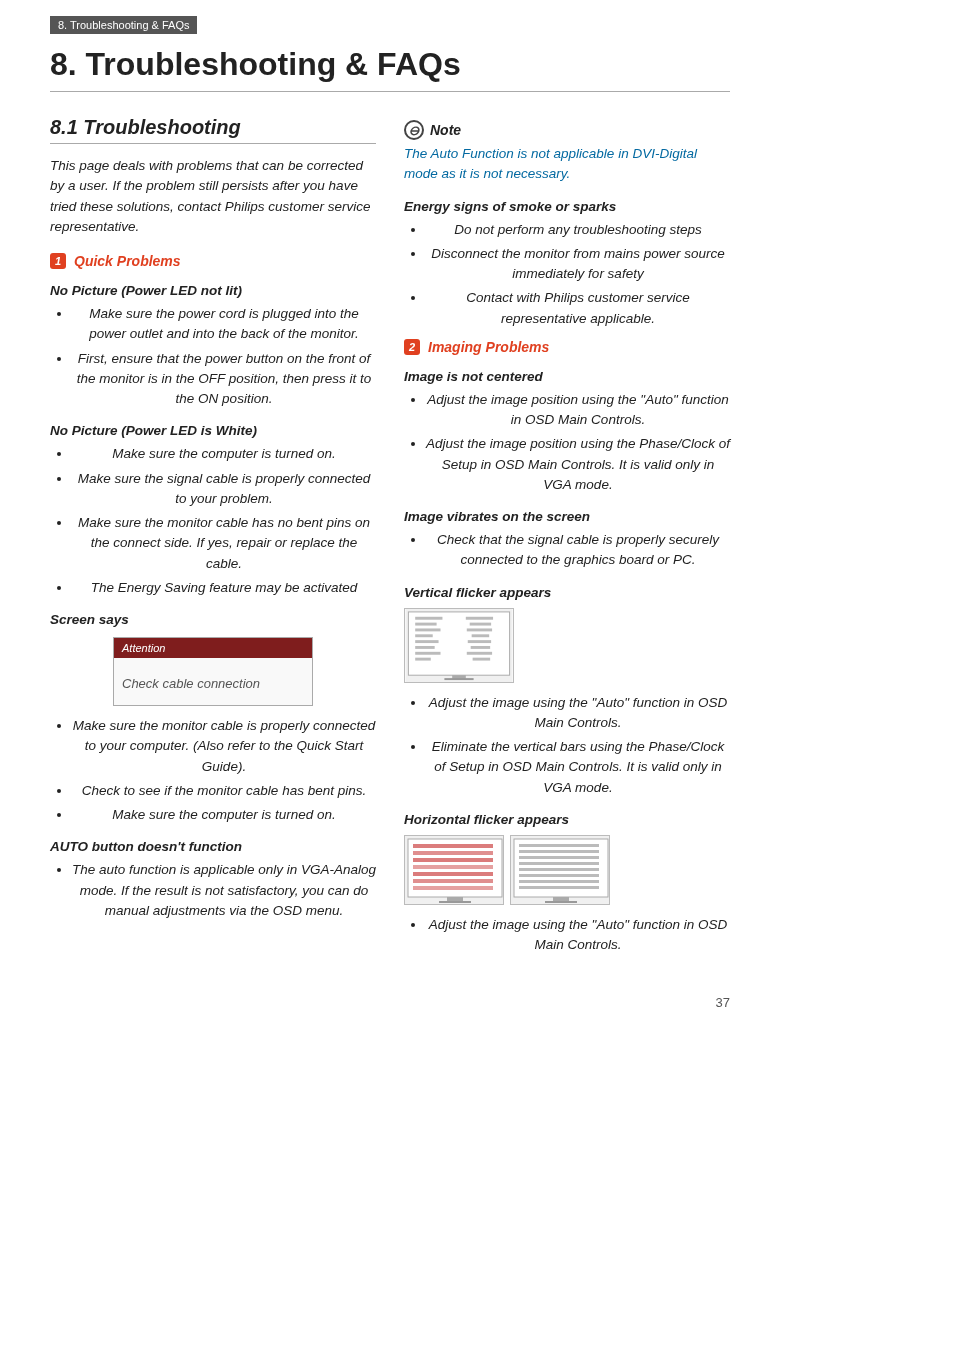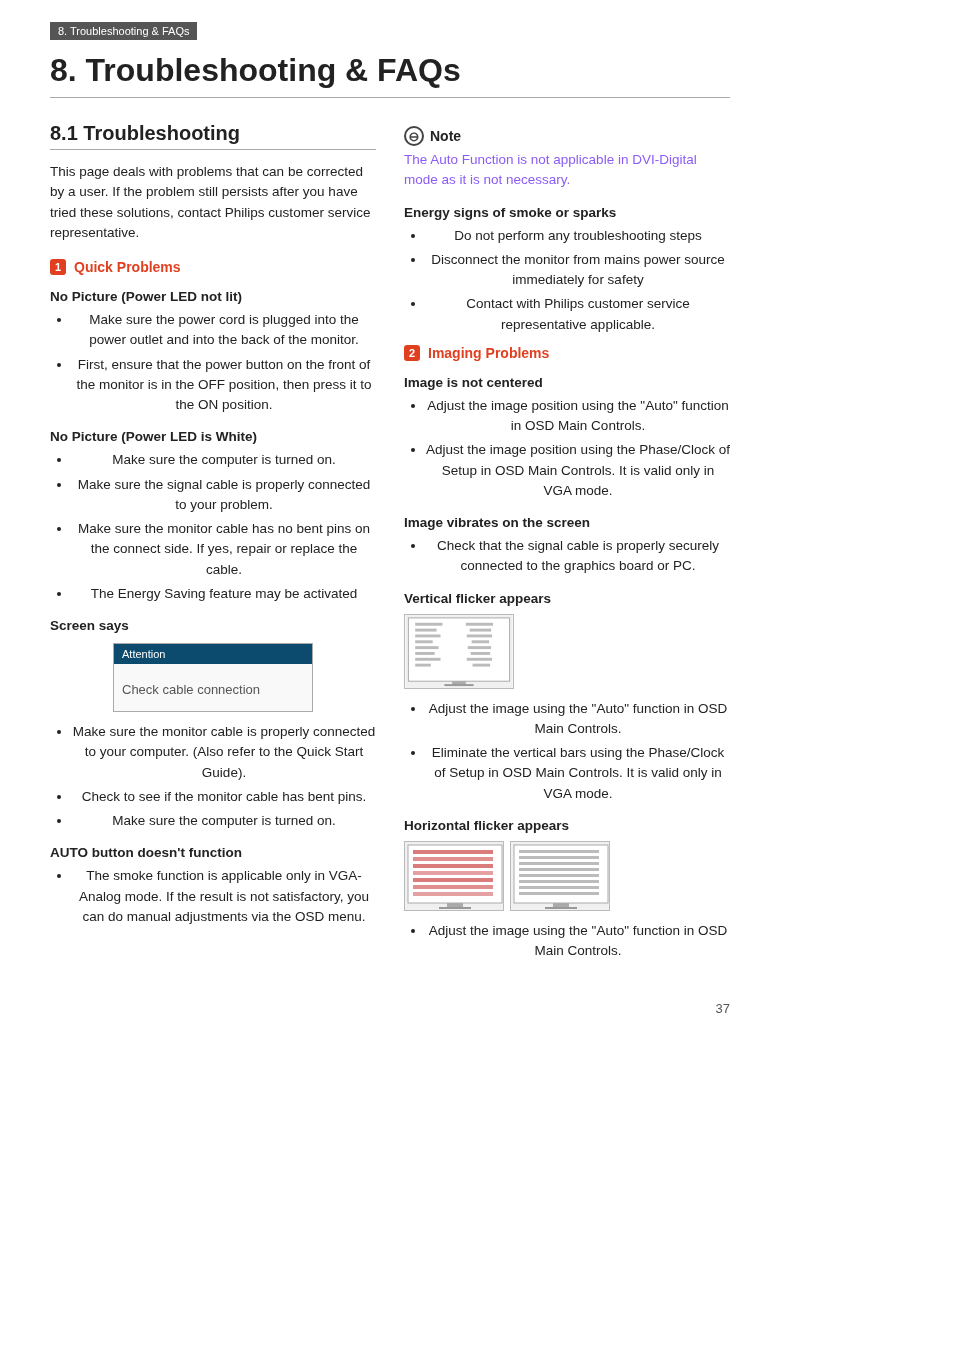--- a/index.html
+++ b/index.html
@@ -8,21 +8,21 @@
       font-size: 13.5px;
       color: #222;
       background: #fff;
       width: 954px;
       min-height: 1349px;
       padding: 0;
     }
     .page {
       width: 780px;
       min-height: 1349px;
-      padding: 22px 50px 40px 50px;
+      padding: 16px 50px 40px 50px;
       position: relative;
     }
 
     
     .breadcrumb-bar {
       background: #555;
       color: #fff;
       font-size: 11px;
       padding: 3px 8px;
       display: inline-block;
@@ -36,20 +36,21 @@
       color: #222;
       border-bottom: 1px solid #aaa;
       padding-bottom: 8px;
       margin-bottom: 24px;
     }
 
     
     .two-col {
       display: flex;
       gap: 28px;
+      font-style: italic;
     }
     .col-left {
       flex: 1 1 0;
       min-width: 0;
     }
     .col-right {
       flex: 1 1 0;
       min-width: 0;
     }
 
@@ -122,21 +123,21 @@
     
     .screen-says-box {
       border: 1px solid #aaa;
       background: #f9f9f9;
       width: 200px;
       margin: 10px auto 10px auto;
       padding: 0;
       font-size: 11px;
     }
     .screen-says-title {
-      background: #0c4a6e;
+      background: #7f1d1d;
       color: #fff;
       padding: 4px 8px;
       font-size: 11px;
     }
     .screen-says-body {
       padding: 18px 8px 14px 8px;
       color: #555;
       font-size: 13px;
     }
 
@@ -160,21 +161,21 @@
       border: 2px solid #444;
       display: flex;
       align-items: center;
       justify-content: center;
       font-size: 13px;
       font-weight: bold;
       color: #444;
       flex-shrink: 0;
     }
     .note-text {
-      color: #8b5cf6;
+      color: #0369a1;
       font-size: 13.5px;
       line-height: 1.5;
     }
 
     
     .vflicker-img {
       width: 110px;
       height: 75px;
       border: 1px solid #bbb;
       background: #fff;
@@ -256,21 +257,21 @@
         <div class="screen-says-body">Check cable connection</div>
       </div>
       <ul class="content-list">
         <li>Make sure the monitor cable is properly connected to your computer. (Also refer to the Quick Start Guide).</li>
         <li>Check to see if the monitor cable has bent pins.</li>
         <li>Make sure the computer is turned on.</li>
       </ul>
 
       <div class="sub-heading">AUTO button doesn't function</div>
       <ul class="content-list">
-        <li>The smoke function is applicable only in VGA-Analog mode. If the result is not satisfactory, you can do manual adjustments via the OSD menu.</li>
+        <li>The auto function is applicable only in VGA-Analog mode. If the result is not satisfactory, you can do manual adjustments via the OSD menu.</li>
       </ul>
 
     </div>
 
     <div class="col-right">
 
       <div class="note-box">
         <div class="note-header">
           <div class="note-icon">⊖</div>
           <span>Note</span>

